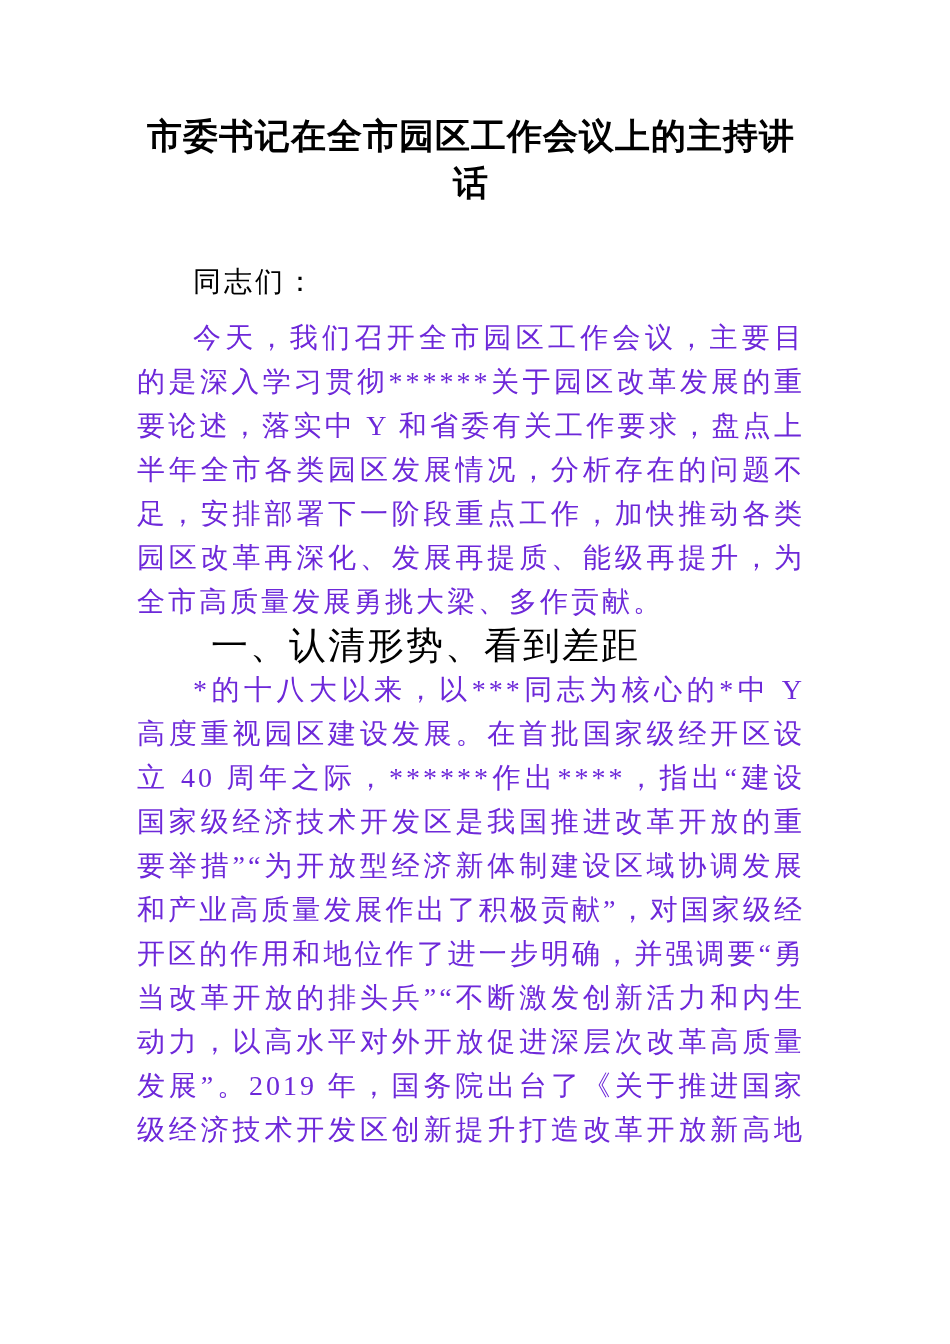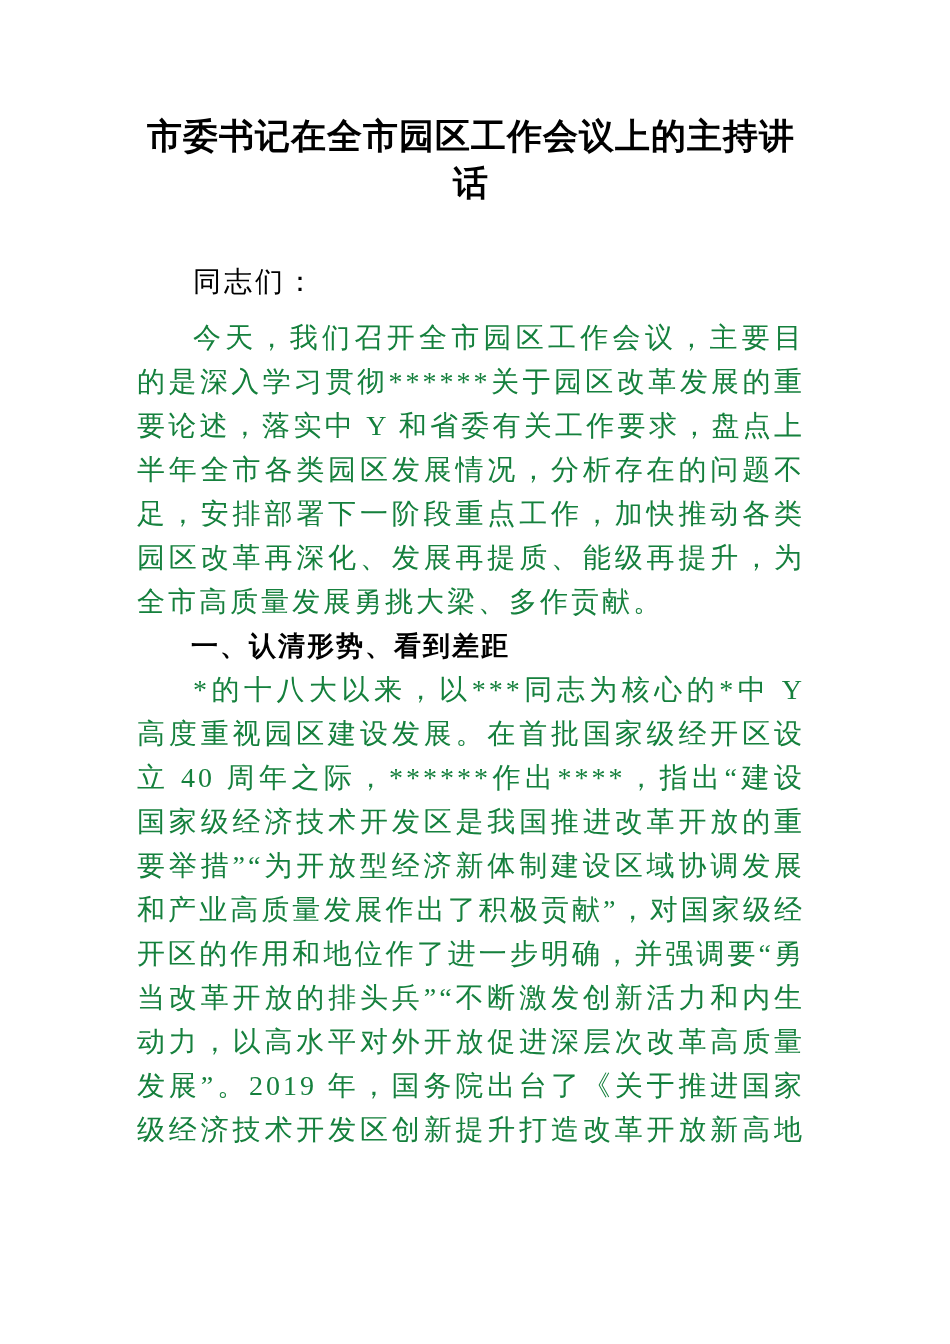--- a/index.html
+++ b/index.html
@@ -36,27 +36,27 @@
     text-indent: 2em;
     color: #000000;
   }
   .body-para {
     margin: 0;
     font-size: 28px;
     line-height: 44px;
     letter-spacing: 3px;
     text-indent: 2em;
     text-align: justify;
-    color: #15803d;
+    color: #6d28d9;
   }
   .section-heading {
     margin: 0;
     font-family: "Liberation Sans", "DejaVu Sans", sans-serif;
-    font-weight: 700;
-    font-size: 27px;
+    font-weight: 400;
+    font-size: 37px;
     line-height: 44px;
     letter-spacing: 2px;
     text-indent: 2em;
     color: #000000;
   }
 </style>
 </head>
 <body>
 
 <div class="page">

